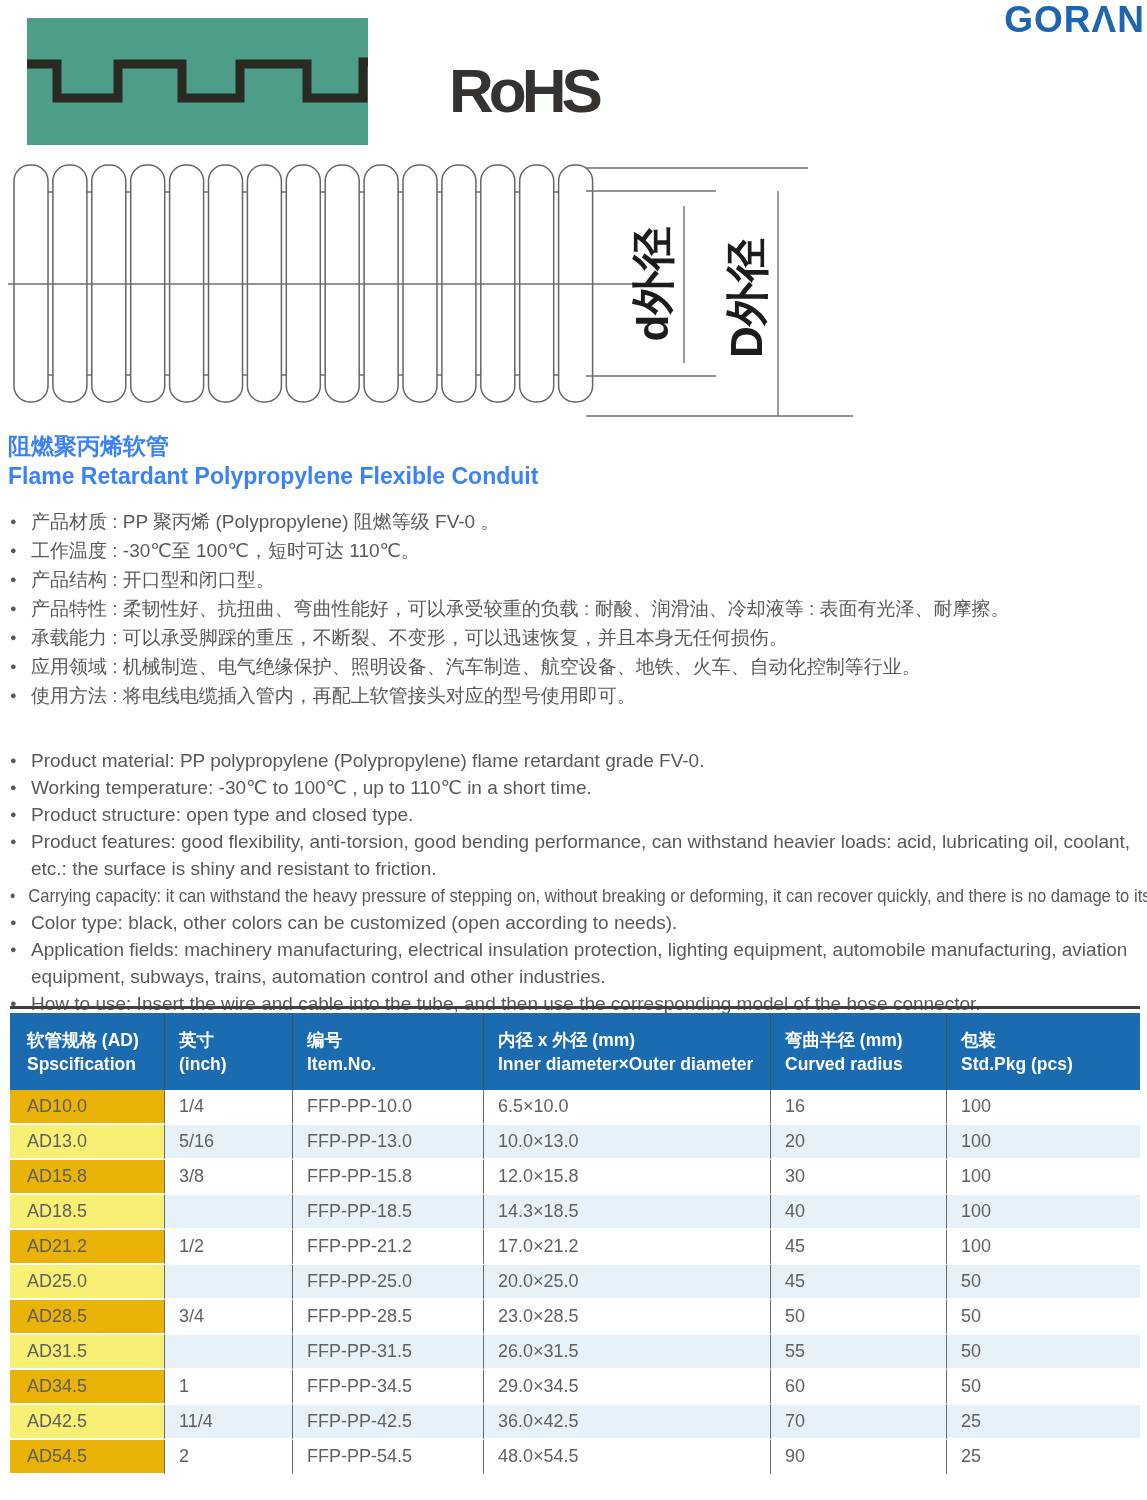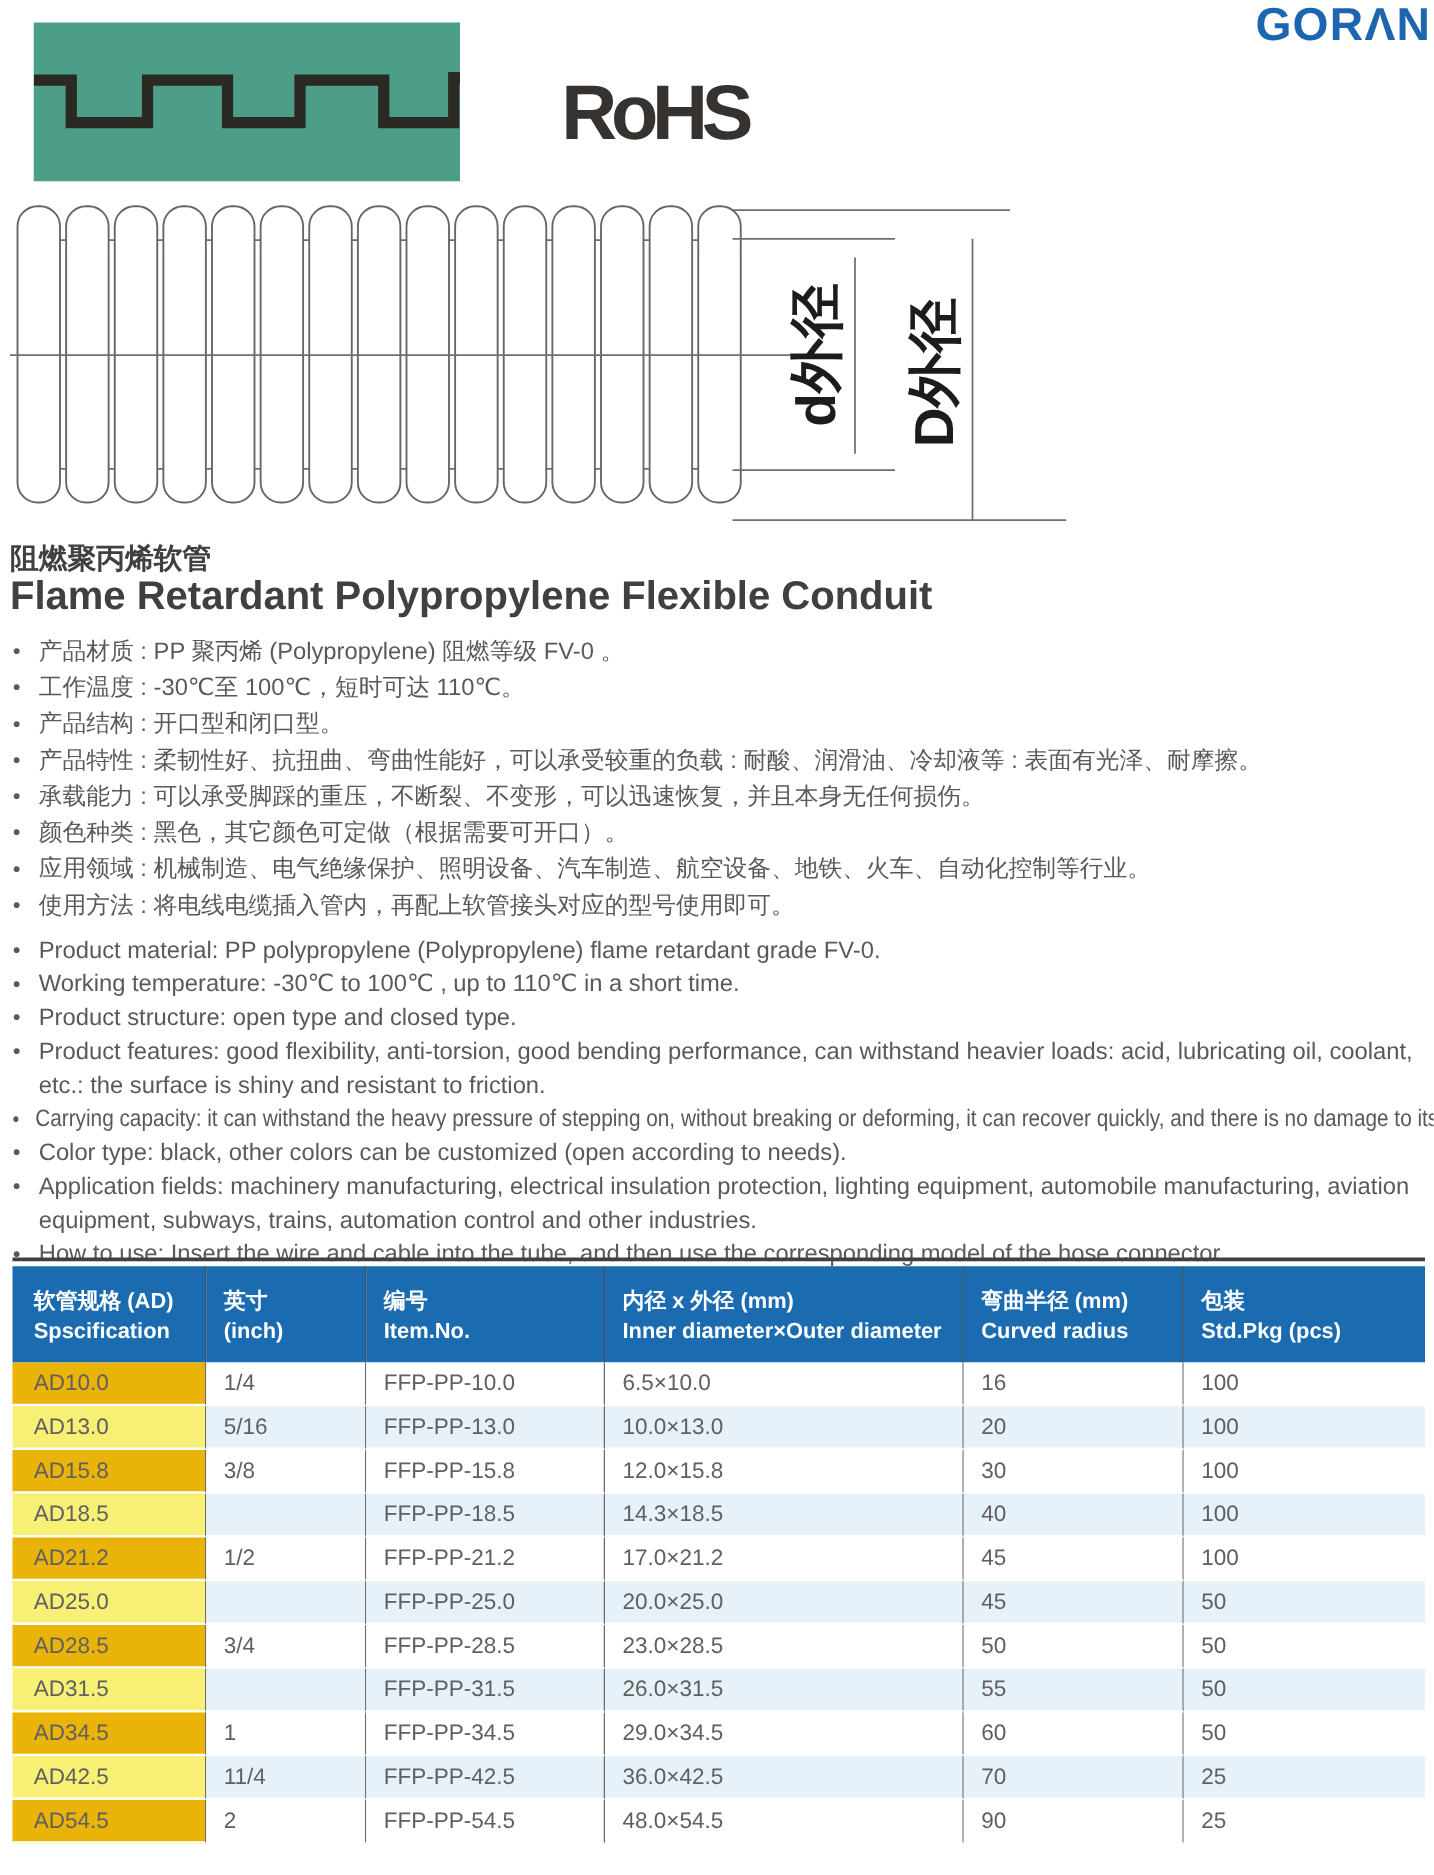--- a/index.html
+++ b/index.html
@@ -20,23 +20,23 @@
   
   .rohs {
     position:absolute; left:449px; top:58px;
     font-size:62px; font-weight:800; color:#363230; letter-spacing:-5px; line-height:1.05;
   }
 
   
   .drawing { position:absolute; left:8px; top:158px; }
 
   
-  .titles { position:absolute; left:8px; top:431px; color:#404040; }
+  .titles { position:absolute; left:8px; top:431px; color:#3b82f6; }
   .title-zh { font-size:23px; font-weight:700; line-height:30px; }
-  .title-en { font-size:32px; font-weight:700; line-height:30px; }
+  .title-en { font-size:23px; font-weight:700; line-height:30px; }
 
   
   .bullets { position:absolute; left:8px; margin:0; padding:0; list-style:none; color:#5b5858; }
   .bullets li { position:relative; padding-left:23px; }
   .bullets li::before { content:"●"; position:absolute; left:2px; top:0; font-size:11px; }
   .bullets-zh { top:507px; font-size:19px; width:1135px; }
   .bullets-zh li { line-height:29px; }
   .bullets-zh li::before { top:0px; }
   .bullets-en { top:731px; font-size:19px; width:1135px;margin-top:16px; }
   .bullets-en li { line-height:27px; }
@@ -123,21 +123,20 @@
     <div class="title-zh">阻燃聚丙烯软管</div>
     <div class="title-en">Flame Retardant Polypropylene Flexible Conduit</div>
   </div>
 
   <ul class="bullets bullets-zh" id="list-zh">
       <li>产品材质 : PP 聚丙烯 (Polypropylene) 阻燃等级 FV-0 。</li>
       <li>工作温度 : -30℃至 100℃，短时可达 110℃。</li>
       <li>产品结构 : 开口型和闭口型。</li>
       <li>产品特性 : 柔韧性好、抗扭曲、弯曲性能好，可以承受较重的负载 : 耐酸、润滑油、冷却液等 : 表面有光泽、耐摩擦。</li>
       <li>承载能力 : 可以承受脚踩的重压，不断裂、不变形，可以迅速恢复，并且本身无任何损伤。</li>
-      <li>颜色种类 : 黑色，其它颜色可定做（根据需要可开口）。</li>
       <li>应用领域 : 机械制造、电气绝缘保护、照明设备、汽车制造、航空设备、地铁、火车、自动化控制等行业。</li>
       <li>使用方法 : 将电线电缆插入管内，再配上软管接头对应的型号使用即可。</li>
     </ul>
   <ul class="bullets bullets-en" id="list-en">
       <li>Product material: PP polypropylene (Polypropylene) flame retardant grade FV-0.</li>
       <li>Working temperature: -30℃ to 100℃ , up to 110℃ in a short time.</li>
       <li>Product structure: open type and closed type.</li>
       <li>Product features: good flexibility, anti-torsion, good bending performance, can withstand heavier loads: acid, lubricating oil, coolant, etc.: the surface is shiny and resistant to friction.</li>
       <li class="condensed">Carrying capacity: it can withstand the heavy pressure of stepping on, without breaking or deforming, it can recover quickly, and there is no damage to itself.</li>
       <li>Color type: black, other colors can be customized (open according to needs).</li>

